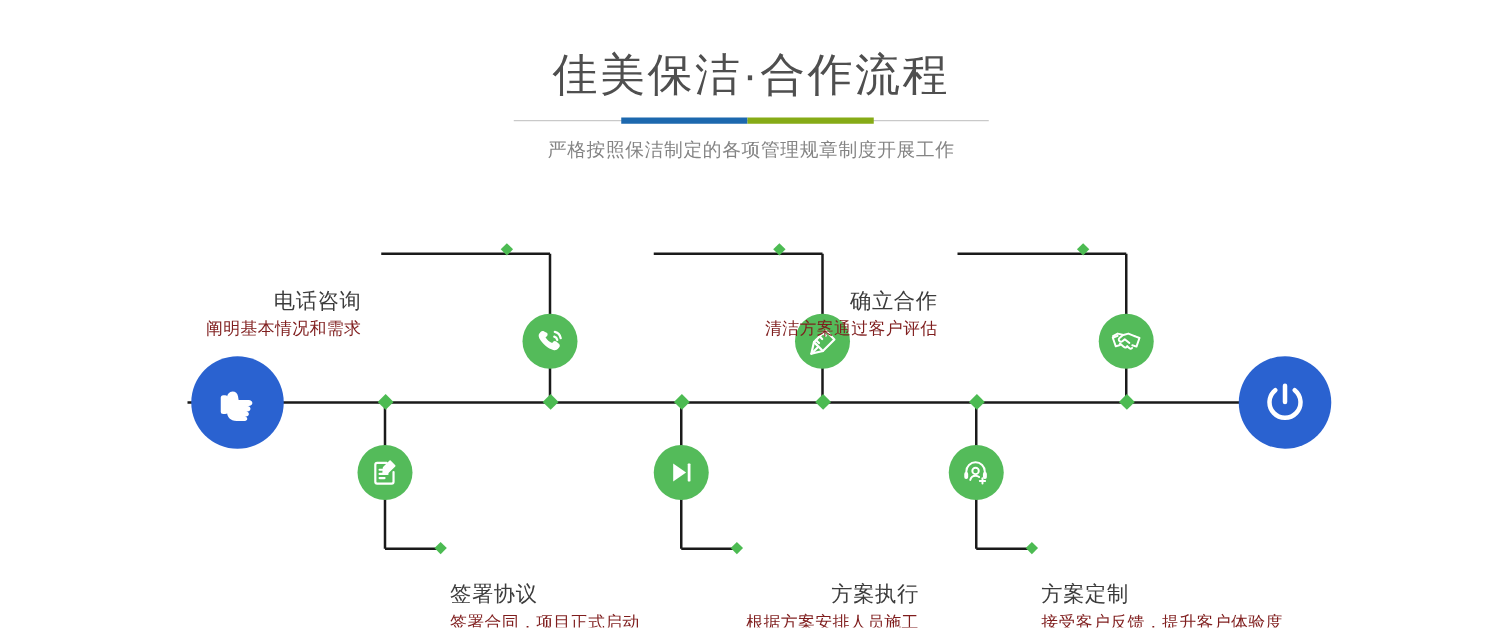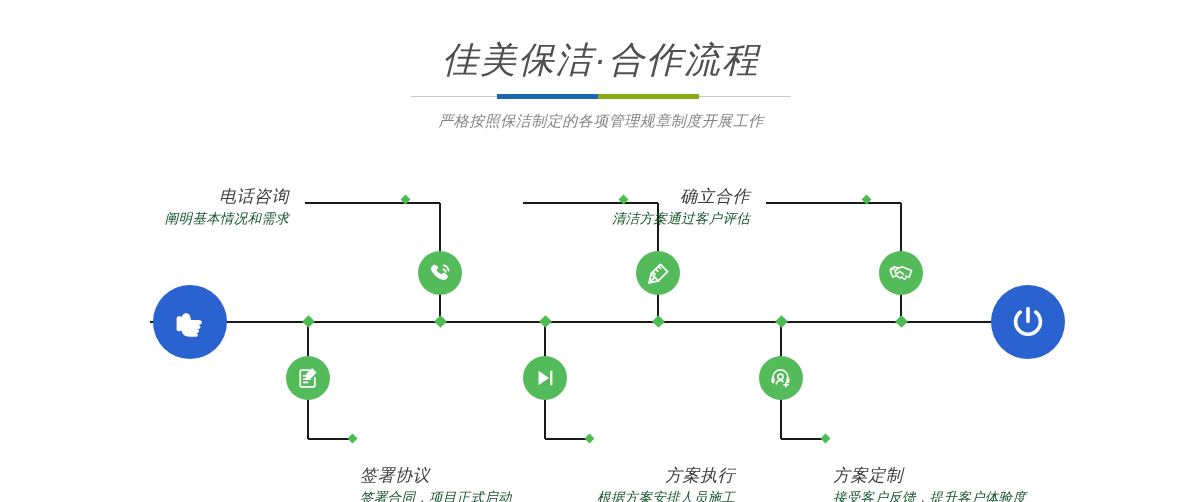--- a/index.html
+++ b/index.html
@@ -13,21 +13,20 @@
     height: 502px;
     overflow: hidden;
     position: relative;
   }
 
   #canvas {
     position: relative;
     width: 1102px;
     height: 502px;
     background: #ffffff;
-    font-style: italic;
   }
 
   
   .header {
     position: absolute;
     left: 0;
     top: 0;
     width: 1202px;
     text-align: center;
   }
@@ -160,25 +159,25 @@
   }
   .label-block .lb-title {
     font-size: 17px;
     line-height: 22px;
     color: #3c3c3c;
     letter-spacing: 0.5px;
   }
   .label-block .lb-desc {
     font-size: 13.5px;
     line-height: 20px;
-    color: #14532d;
+    color: #7f1d1d;
     letter-spacing: 0.3px;
     margin-top: 1px;
   }
-  .label-block.align-right { text-align: right; }
+  .label-block.align-right { text-align: right; margin-top: 44px; }
   .label-block.align-left  { text-align: left; margin-top: 40px; }
 </style>
 </head>
 <body>
 
 <div id="canvas">
 
   <div class="header">
     <h1 class="page-title">佳美保洁·合作流程</h1>
     <div class="divider-wrap">

